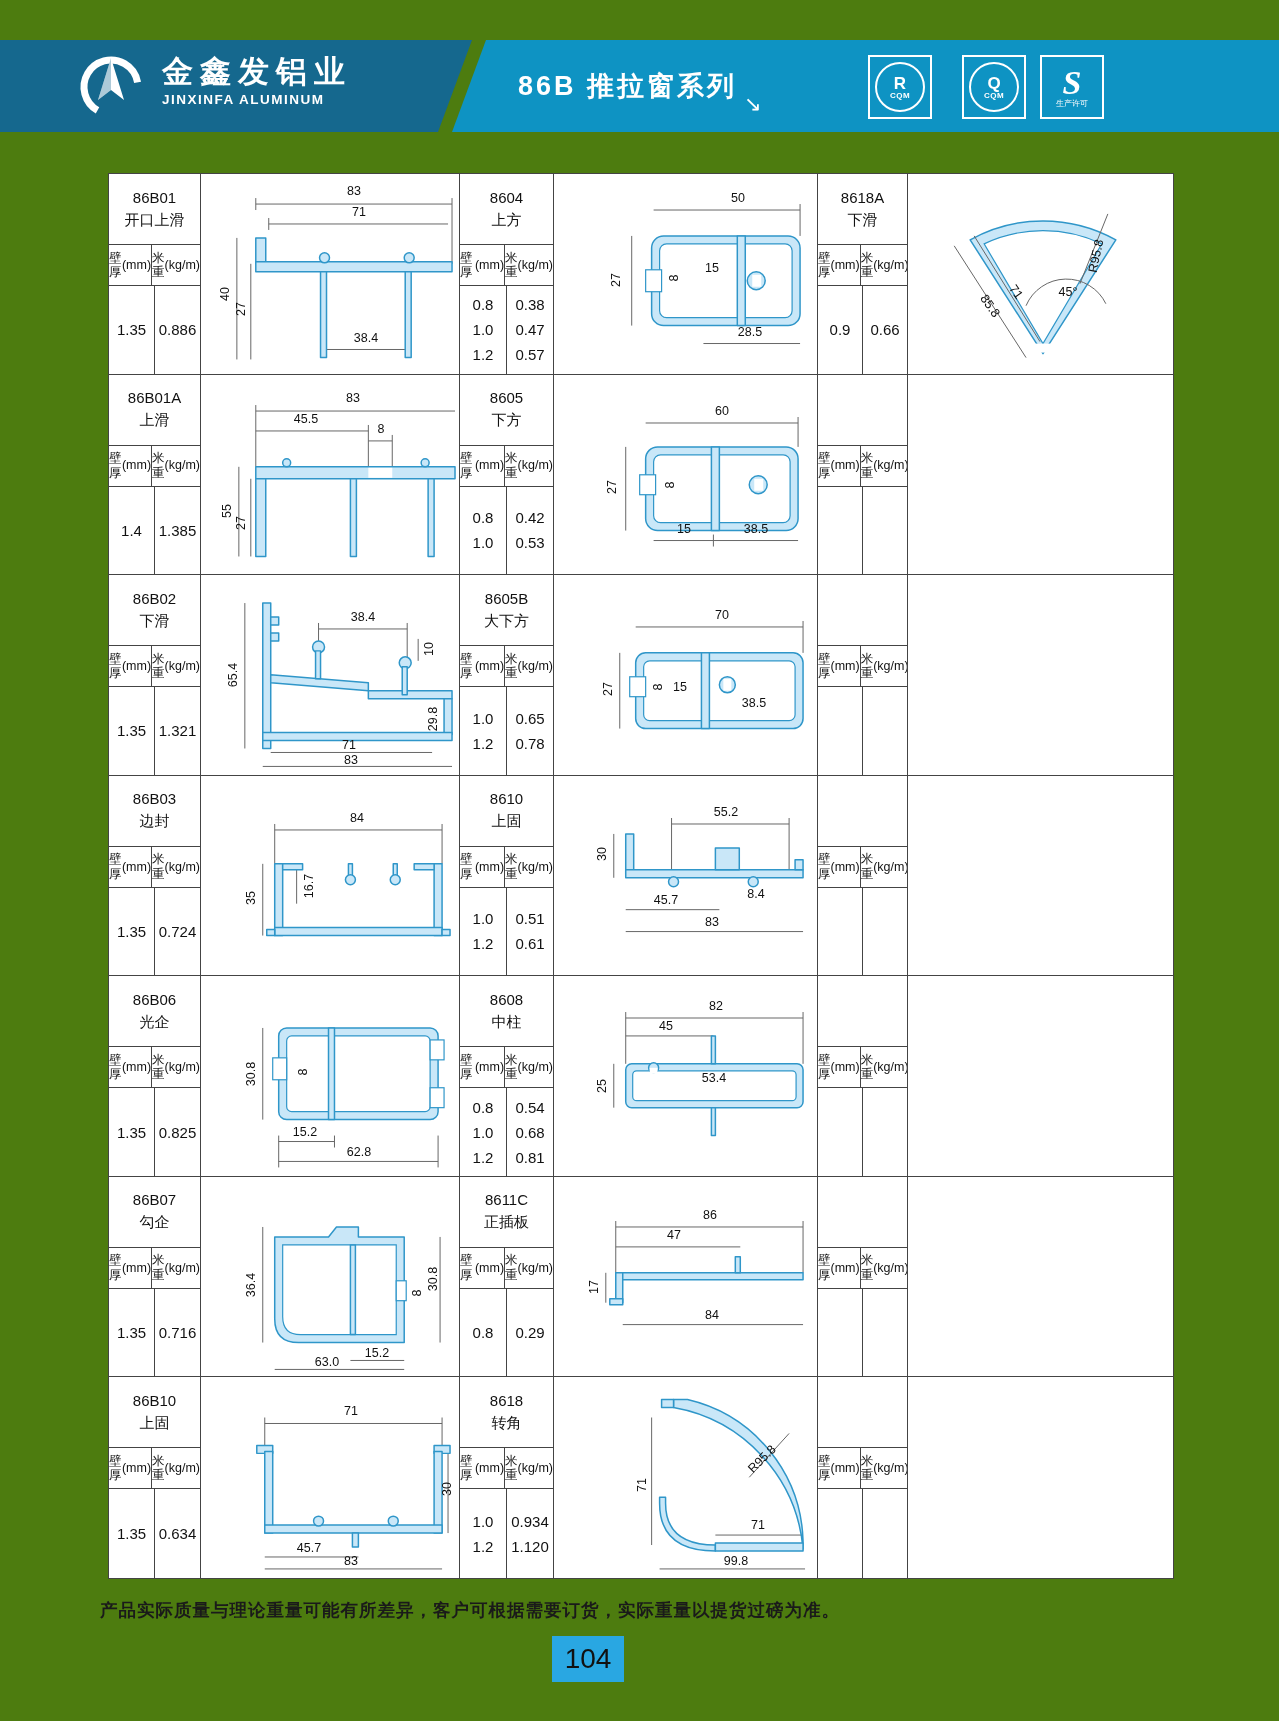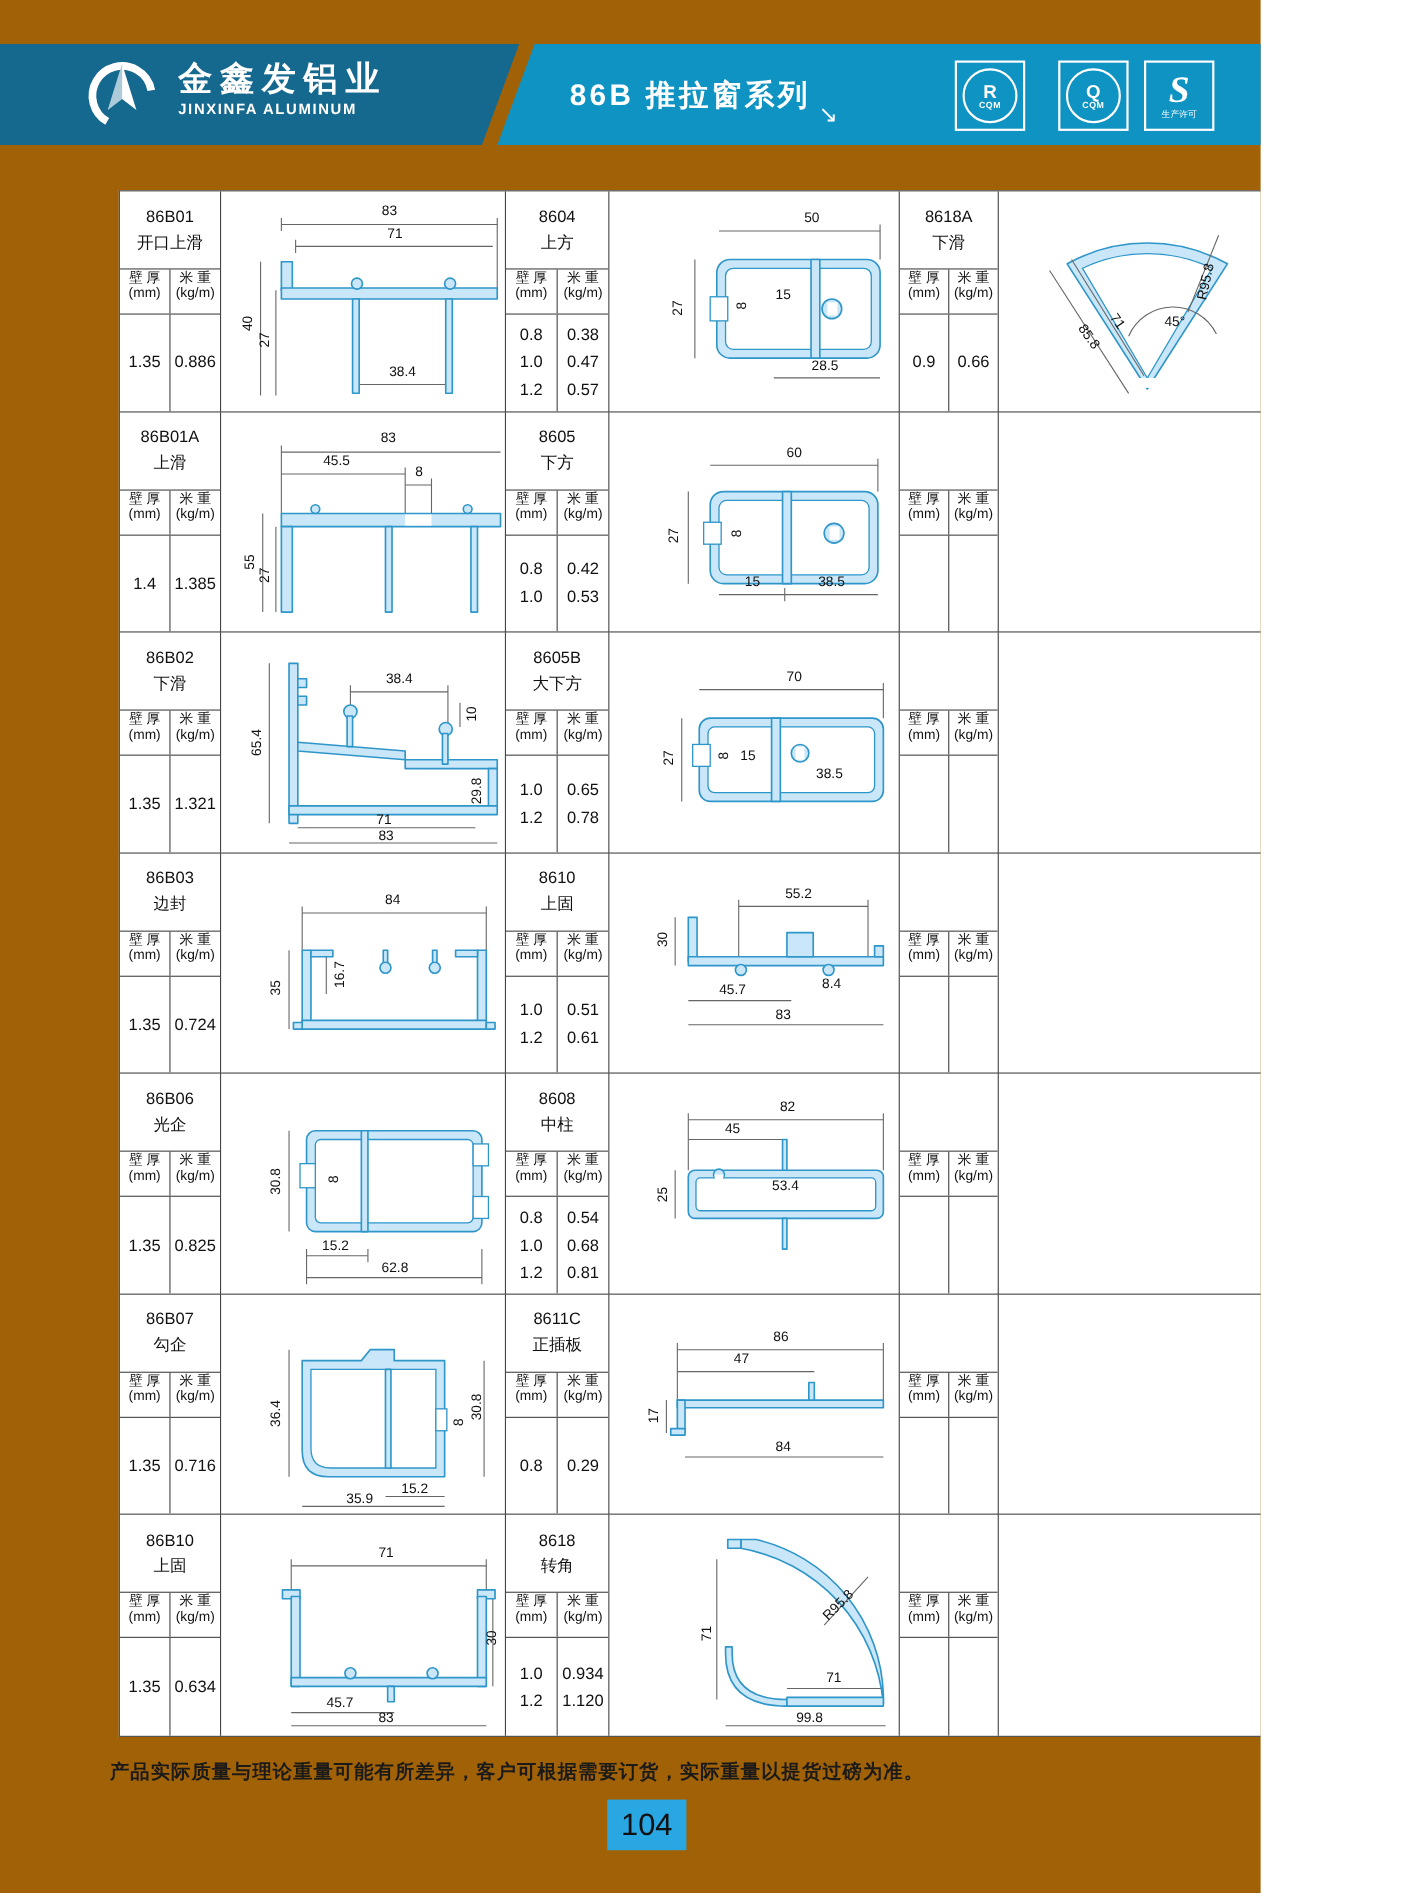--- a/index.html
+++ b/index.html
@@ -1,16 +1,16 @@
 <!DOCTYPE html>
 <html><head>
 <meta charset="utf-8">
 <style>
   html,body{margin:0;padding:0;background:#fff;font-family:"Liberation Sans",sans-serif;}
-  .page{position:relative;width:1146px;height:1721px;background:#a16207;overflow:hidden;}
+  .page{position:relative;width:1279px;height:1721px;background:#4d7c0f;overflow:hidden;}
   
   .hbar{position:absolute;left:0;top:40px;width:1279px;height:92px;}
   .hdark{position:absolute;inset:0;background:#15688e;clip-path:polygon(0 0,472px 0,438px 100%,0 100%);}
   .hlight{position:absolute;inset:0;background:#0e93c3;clip-path:polygon(486px 0,100% 0,100% 100%,452px 100%);}
   .logo{position:absolute;left:72px;top:8px;width:78px;height:78px;}
   .logotext{position:absolute;left:162px;top:14px;color:#fff;}
   .logotext .cn{font-size:31px;font-weight:700;letter-spacing:7px;line-height:36px;}
   .logotext .en{font-size:13.5px;font-weight:700;letter-spacing:1.5px;line-height:20px;}
   .htitle{position:absolute;left:518px;top:28px;color:#fff;font-size:27px;font-weight:700;letter-spacing:3px;}
   .harrow{position:absolute;left:744px;top:52px;color:#fff;font-size:21px;}
@@ -23,21 +23,21 @@
   .bq .b{font-size:8px;}
   
   .tbl{position:absolute;left:108px;top:173px;width:1064px;height:1404px;display:grid;
        grid-template-columns:92px 259px 94px 264px 90px 265px;grid-template-rows:repeat(7,1fr);
        border:1px solid #444;background:#fff;}
   .cell{border-right:1px solid #444;border-bottom:1px solid #444;overflow:hidden;position:relative;}
   .lc{border-right:none;} .lr{border-bottom:none;}
   .info{display:flex;flex-direction:column;}
   .pname{height:70px;border-bottom:1px solid #444;display:flex;flex-direction:column;align-items:center;justify-content:center;gap:5px;font-size:15px;color:#111;}
   .phead{height:40px;border-bottom:1px solid #444;display:flex;}
-  .phead>div{flex:1;display:flex;flex-direction:column;align-items:center;justify-content:flex-start;font-size:12.5px;line-height:1.15;color:#111;}
+  .phead>div{flex:1;display:flex;flex-direction:row;align-items:center;justify-content:flex-start;font-size:12.5px;line-height:1.15;color:#111;}
   .phead>div:first-child{border-right:1px solid #444;}
   .pvals{flex:1;display:flex;}
   .vcol{flex:1;display:flex;flex-direction:column;justify-content:center;align-items:center;font-size:15px;line-height:25px;color:#111;}
   .vcol:first-child{border-right:1px solid #444;}
   .draw svg{position:absolute;inset:0;width:100%;height:100%;}
   .dim{position:absolute;font-size:12.5px;color:#111;transform:translate(-50%,-50%);white-space:nowrap;}
   .rot{transform:translate(-50%,-50%) rotate(-90deg);}
   .r55{transform:translate(-50%,-50%) rotate(55deg);}
   .rn78{transform:translate(-50%,-50%) rotate(-78deg);}
   .rn45{transform:translate(-50%,-50%) rotate(-45deg);}
@@ -712,21 +712,21 @@
           <line class="d" x1="74" y1="193" x2="204" y2="193"></line>
         <path class="p" d="M74,60 L128,60 L136,50 L158,50 L158,60 L204,60 L204,166 L98,166 Q74,166 74,142 Z"></path>
         <path class="h" d="M82,68 L196,68 L196,158 L100,158 Q82,158 82,140 Z"></path>
         <rect class="p" x="150" y="68" width="5" height="90"></rect>
         <rect class="h" x="196" y="104" width="10" height="20"></rect>
       </svg>
       <span class="dim rot" style="left:50px;top:108px">36.4</span>
       <span class="dim rot" style="left:216px;top:116px">8</span>
       <span class="dim rot" style="left:232px;top:102px">30.8</span>
       <span class="dim" style="left:176px;top:176px">15.2</span>
-      <span class="dim" style="left:126px;top:185px">35.9</span>
+      <span class="dim" style="left:126px;top:185px">63.0</span>
     </div>
     <div class="cell info">
         <div class="pname">
           <div>8611C</div>
           <div>正插板</div>
         </div>
         <div class="phead">
           <div>
             <span>壁 厚</span>
             <span>(mm)</span>

